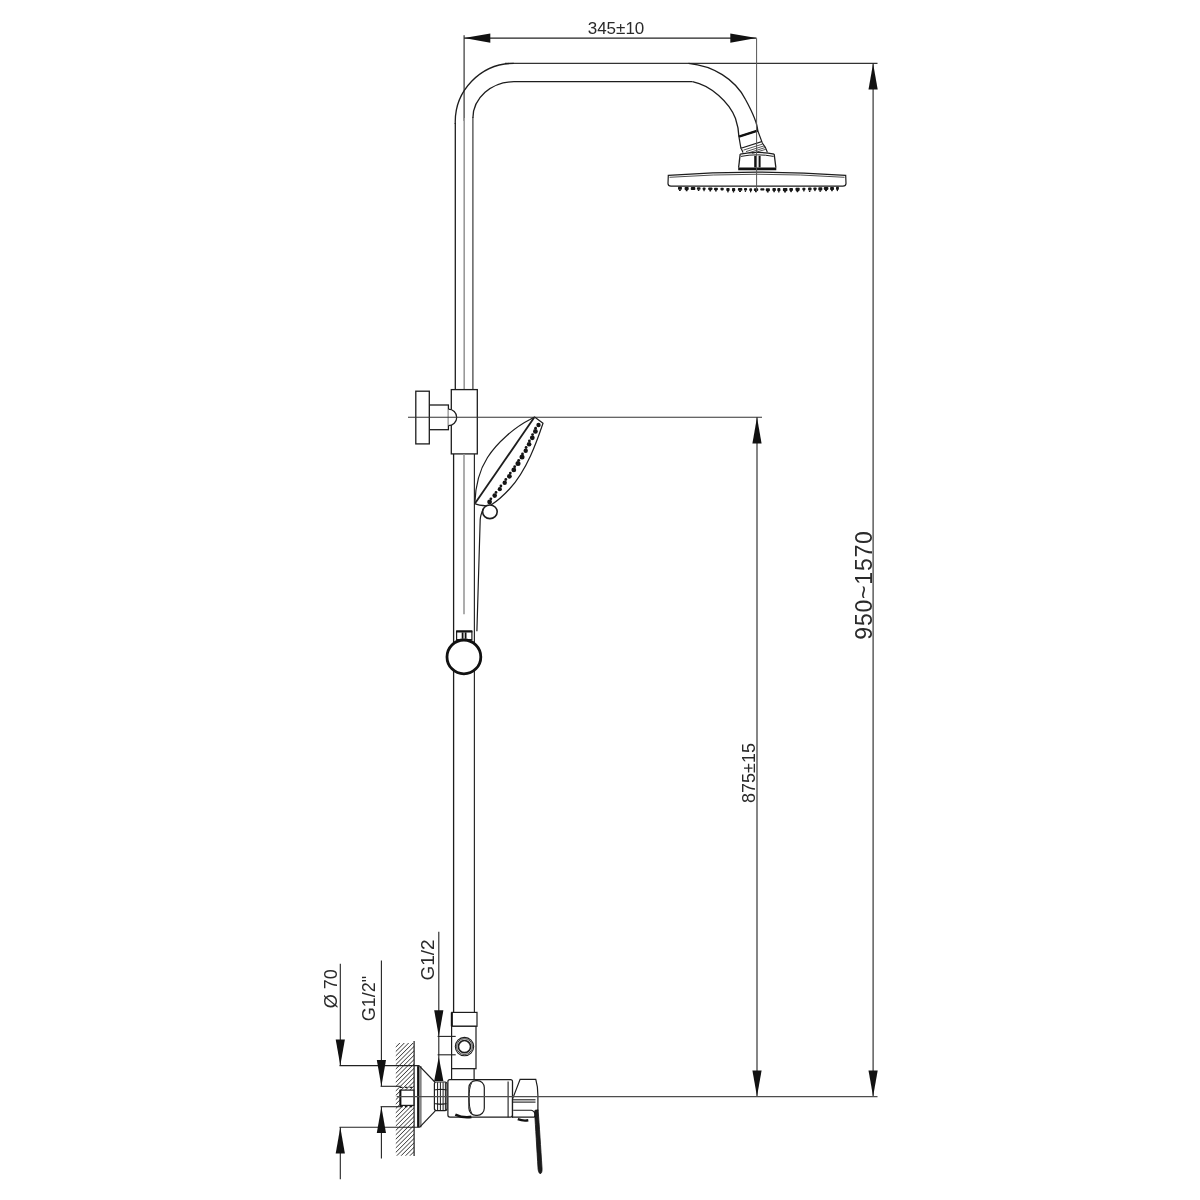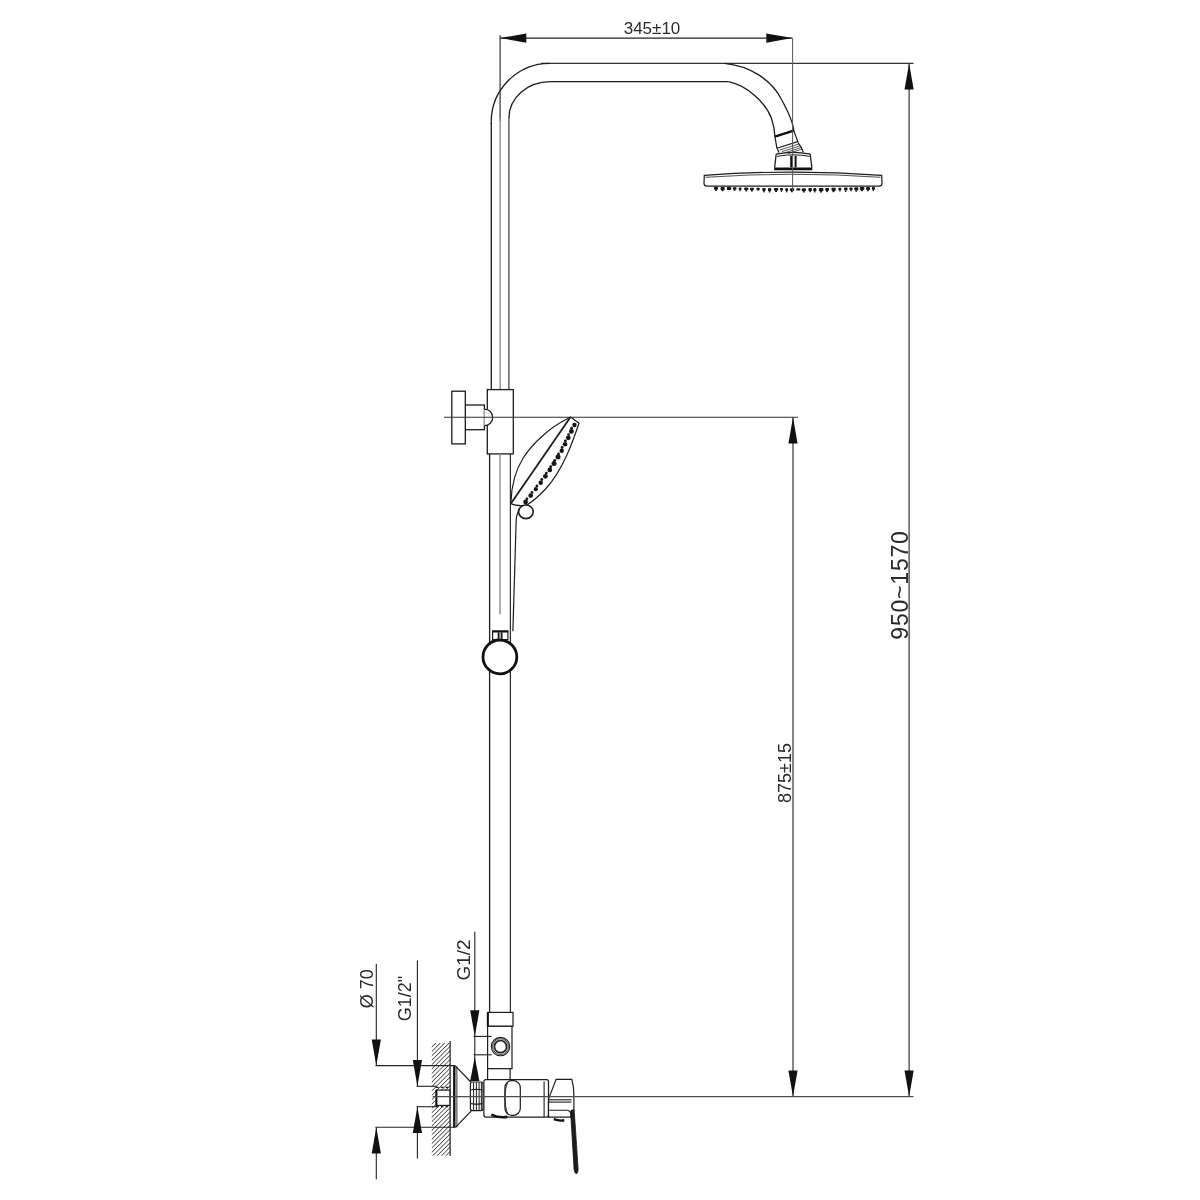--- a/index.html
+++ b/index.html
@@ -1,16 +1,16 @@
 <!DOCTYPE html>
 <html><head>
 <meta charset="utf-8">
 <style>
   html,body{margin:0;padding:0;background:#fff;}
-  .wrap{width:1072px;height:1200px;position:relative;background:#fff;margin-left:36px;}
+  .wrap{width:1072px;height:1200px;position:relative;background:#fff;}
   svg{display:block;}
   text{font-family:"Liberation Sans",sans-serif;fill:#2a2a2a;}
 </style>
 </head>
 <body>
 <div class="wrap">
 <svg width="1200" height="1200" viewBox="0 0 1200 1200">
   <defs>
     <pattern id="hatch" width="3.1" height="3.1" patternUnits="userSpaceOnUse" patternTransform="rotate(45)">
       <rect width="3.1" height="3.1" fill="#fff"></rect>

